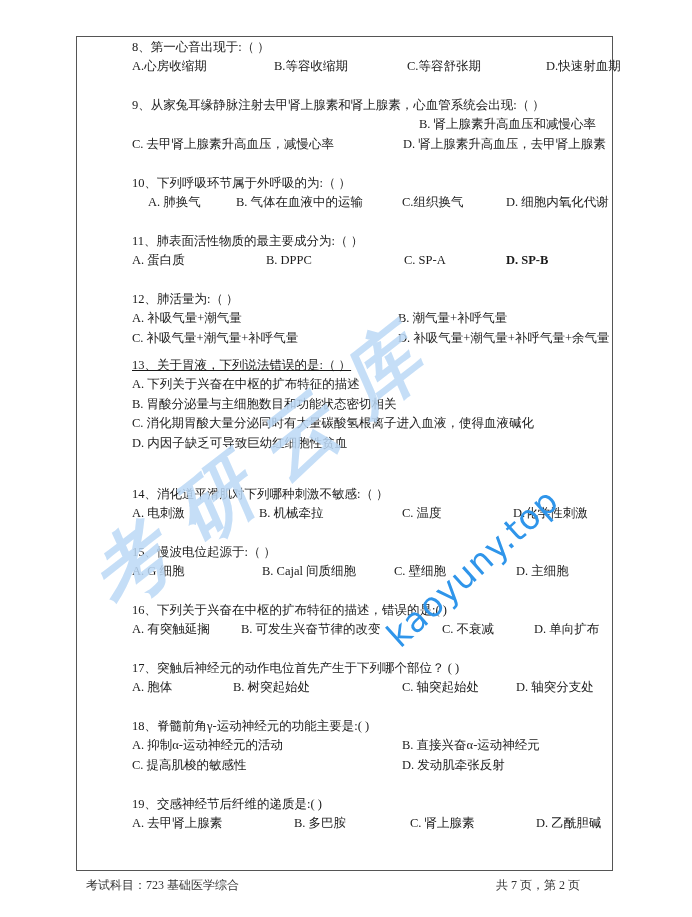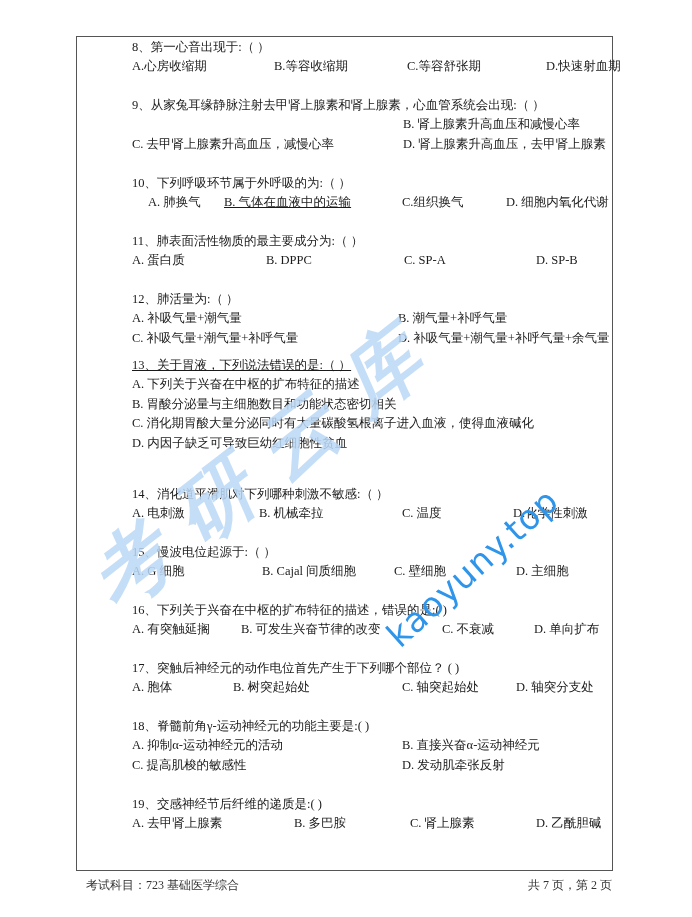--- a/index.html
+++ b/index.html
@@ -84,45 +84,45 @@
     <span class="opt" style="left:0px;">A.心房收缩期</span>
     <span class="opt" style="left:142px;">B.等容收缩期</span>
     <span class="opt" style="left:275px;">C.等容舒张期</span>
     <span class="opt" style="left:414px;">D.快速射血期</span>
   </span>
 </div>
 
 <div class="q" style="top:96px;">
   <span class="q-title">9、从家兔耳缘静脉注射去甲肾上腺素和肾上腺素，心血管系统会出现:（ ）</span>
   <span class="opt-row">
-    <span class="opt" style="left:271px;text-align:center;">B. 肾上腺素升高血压和减慢心率</span>
+    <span class="opt" style="left:287px;text-align:center;">B. 肾上腺素升高血压和减慢心率</span>
   </span>
   <span class="opt-row">
     <span class="opt" style="left:0px;">C. 去甲肾上腺素升高血压，减慢心率</span>
     <span class="opt" style="left:271px;">D. 肾上腺素升高血压，去甲肾上腺素</span>
   </span>
 </div>
 
 <div class="q" style="top:174px;">
   <span class="q-title">10、下列呼吸环节属于外呼吸的为:（ ）</span>
   <span class="opt-row">
     <span class="opt" style="left:16px;">A. 肺换气</span>
-    <span class="opt" style="left:92px;text-decoration:underline;">B. 气体在血液中的运输</span>
+    <span class="opt" style="left:104px;">B. 气体在血液中的运输</span>
     <span class="opt" style="left:270px;">C.组织换气</span>
     <span class="opt" style="left:374px;">D. 细胞内氧化代谢</span>
   </span>
 </div>
 
 <div class="q" style="top:232px;">
   <span class="q-title">11、肺表面活性物质的最主要成分为:（ ）</span>
   <span class="opt-row">
     <span class="opt" style="left:0px;">A. 蛋白质</span>
     <span class="opt" style="left:134px;">B. DPPC</span>
     <span class="opt" style="left:272px;">C. SP-A</span>
-    <span class="opt" style="left:404px;">D. SP-B</span>
+    <span class="opt" style="left:374px;font-weight:bold;">D. SP-B</span>
   </span>
 </div>
 
 <div class="q" style="top:290px;">
   <span class="q-title">12、肺活量为:（ ）</span>
   <span class="opt-row">
     <span class="opt" style="left:0px;">A. 补吸气量+潮气量</span>
     <span class="opt" style="left:266px;">B. 潮气量+补呼气量</span>
   </span>
   <span class="opt-row">
@@ -203,18 +203,18 @@
   <span class="q-title">19、交感神经节后纤维的递质是:(   )</span>
   <span class="opt-row">
     <span class="opt" style="left:0px;">A. 去甲肾上腺素</span>
     <span class="opt" style="left:162px;">B. 多巴胺</span>
     <span class="opt" style="left:278px;">C. 肾上腺素</span>
     <span class="opt" style="left:404px;">D. 乙酰胆碱</span>
   </span>
 </div>
 
 <div class="footer" style="left:86px;">考试科目：723 基础医学综合</div>
-<div class="footer" style="left:528px;">共 7  页，第 2  页</div>
+<div class="footer" style="left:496px;">共 7  页，第 2  页</div>
 
 <div class="wm-layer">
   <div class="wm-cn" style="left:100px; top:540px; transform: rotate(-38deg); letter-spacing: 28px;">考研云库</div>
   <div class="wm-url" style="left:392px; top:620px; transform: rotate(-42deg);">kaoyuny.top</div>
 </div>
 
 </body></html>

